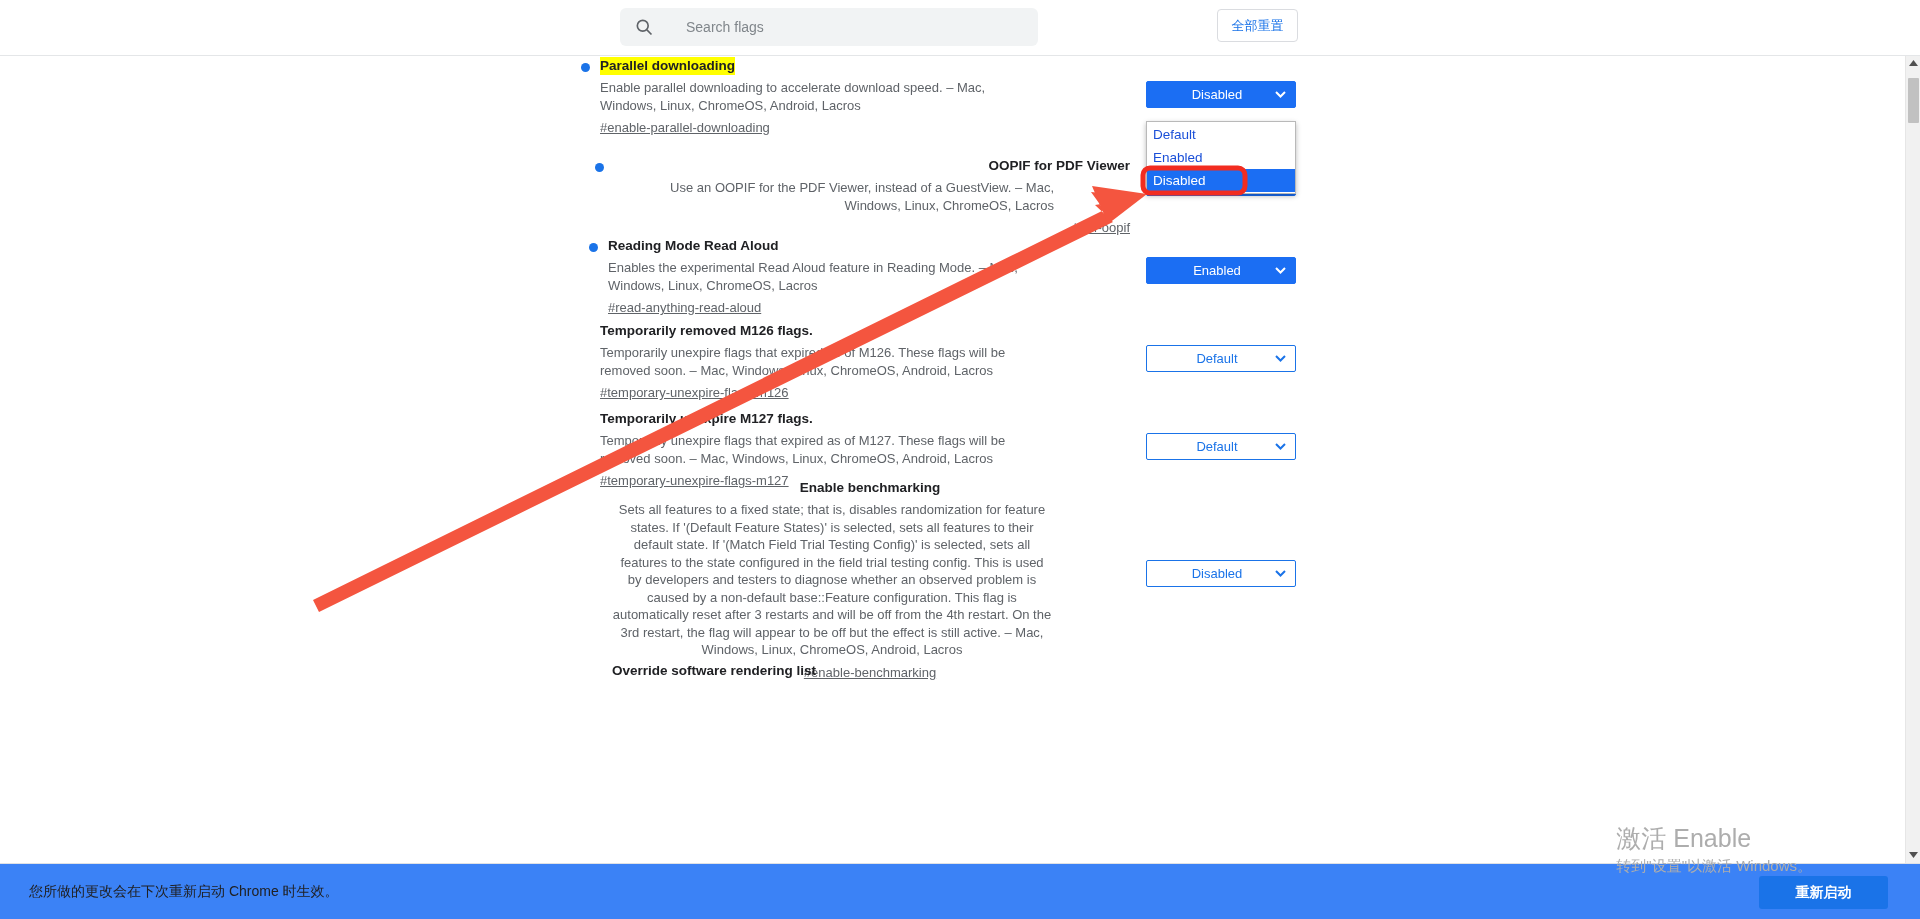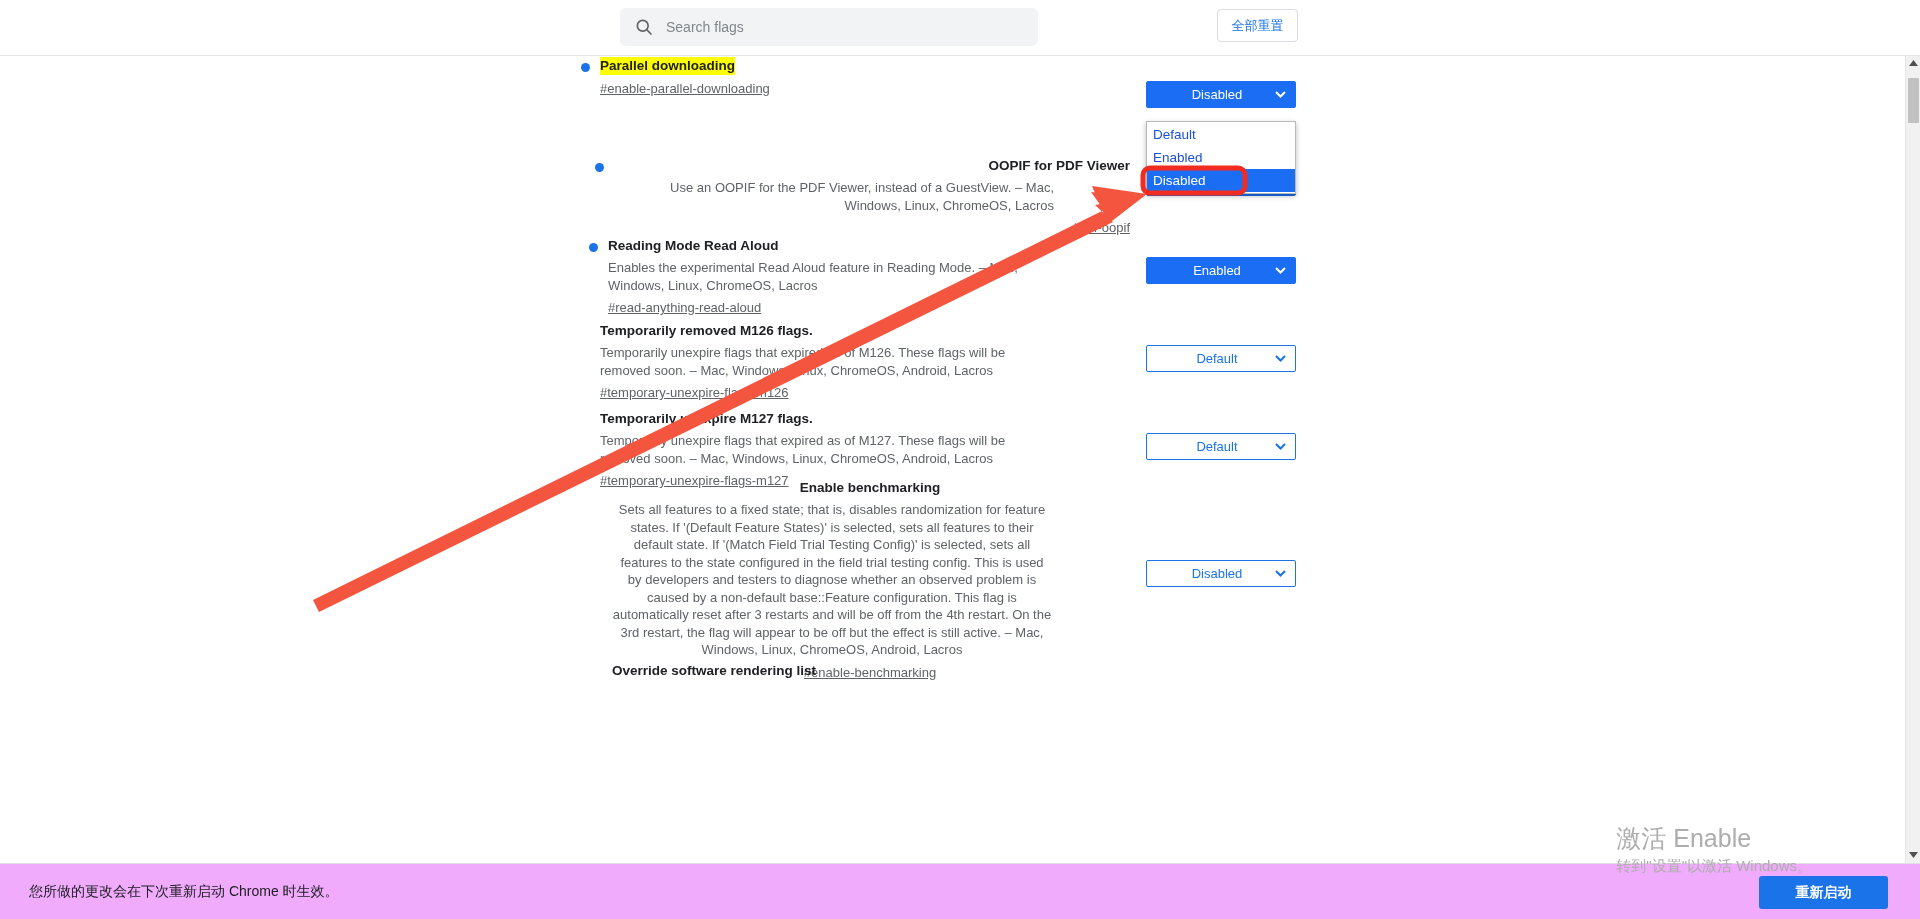--- a/index.html
+++ b/index.html
@@ -36,20 +36,21 @@
     left: 620px;
     top: 8px;
     width: 418px;
     height: 38px;
     background: #f1f3f4;
     border-radius: 6px;
     display: flex;
     align-items: center;
     padding: 0 14px;
     box-sizing: border-box;
+    gap: 20px;
   }
   .search-icon {
     width: 20px; height: 20px;
     flex: 0 0 20px;
     margin-right: 12px;
     display: block;
     color: #5f6368;
   }
   .search-input {
     border: none;
@@ -249,21 +250,21 @@
     border-radius: 1px;
   }
 
   
   .bottombar {
     position: absolute;
     left: 0;
     bottom: 0;
     width: 1920px;
     height: 56px;
-    background: #f0abfc;
+    background: #3b82f6;
     border-top: 1px solid #dfe1e5;
     box-sizing: border-box;
   }
   .bottom-note {
     position: absolute;
     left: 29px;
     top: 17px;
     font-size: 14px;
     color: #202124;
     line-height: 20px;
@@ -320,21 +321,21 @@
         <line x1="15.5" y1="15.5" x2="21" y2="21"></line>
       </svg>
       <input class="search-input" type="text" placeholder="Search flags" value="" style="">
     </div>
     <button class="reset-btn">全部重置</button>
   </div>
 
   <div class="content">
     <div class="flag-list" id="flag-list">
         <div class="flag" style="position: absolute; top: 0px; left: 0px; margin-left: 0px; padding: 0px;">
-          <div class="flag-body" style="margin-left: 576px;"><span class="dot"></span><div><span class="flag-title hl">Parallel downloading</span></div><span class="flag-id">#enable-parallel-downloading</span></div>
+          <div class="flag-body" style="margin-left: 576px;"><span class="dot"></span><div><span class="flag-title hl">Parallel downloading</span></div><div class="flag-desc">Enable parallel downloading to accelerate download speed. – Mac, Windows, Linux, ChromeOS, Android, Lacros</div><span class="flag-id">#enable-parallel-downloading</span></div>
         </div>
         <div class="flag-select sel-blue" style="left: 1146px; top: 25px;">
           <span class="sel-label">Disabled</span>
           <span class="caret">
             <svg width="11" height="7" viewBox="0 0 11 7" fill="none" stroke="currentColor" stroke-width="2">
               <polyline points="1,1 5.5,5.5 10,1"></polyline>
             </svg>
           </span>
         </div>
         <div class="flag" style="position: absolute; top: 100px; left: 0px; margin-left: 14px; padding: 0px; text-align: right;">

